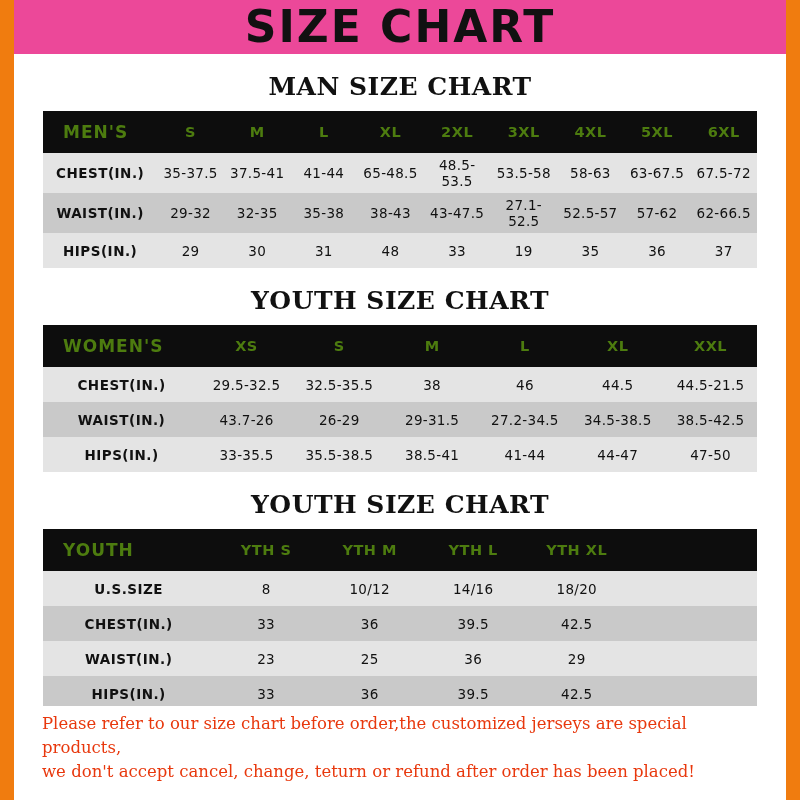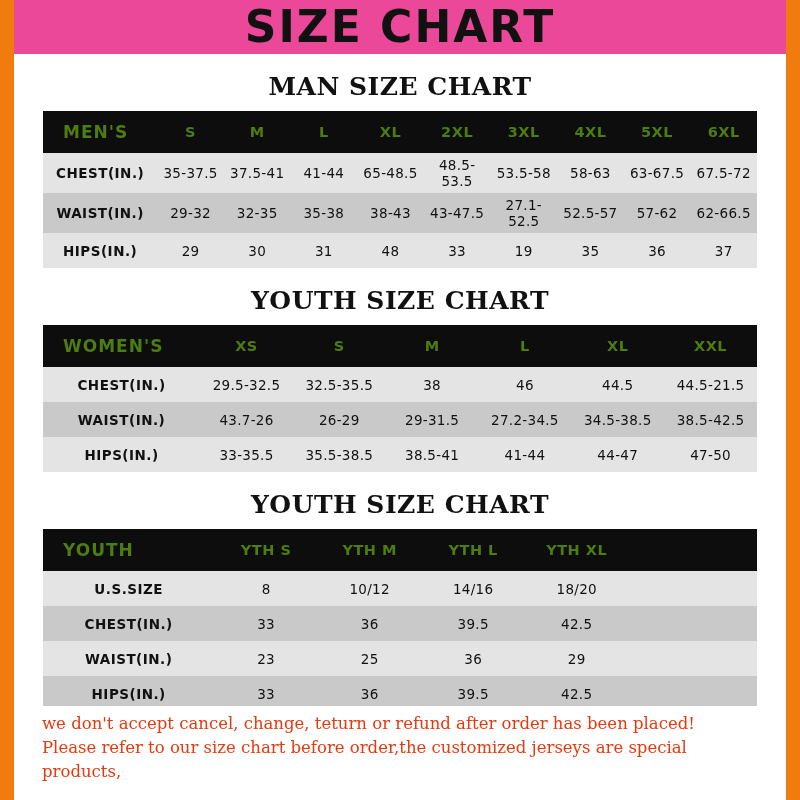--- a/index.html
+++ b/index.html
@@ -300,17 +300,17 @@
             <td>42.5</td>
             <td></td>
           </tr>
         </tbody>
       </table>
     </div>
 
   </div>
 
   <div class="footer-note">
+    <p>Please refer to our size chart before order,the customized jerseys are special products,</p>
     <p>we don't accept cancel, change, teturn or refund after order has been placed!</p>
-    <p>Please refer to our size chart before order,the customized jerseys are special products,</p>
   </div>
 
 </div>
 
 </body></html>

